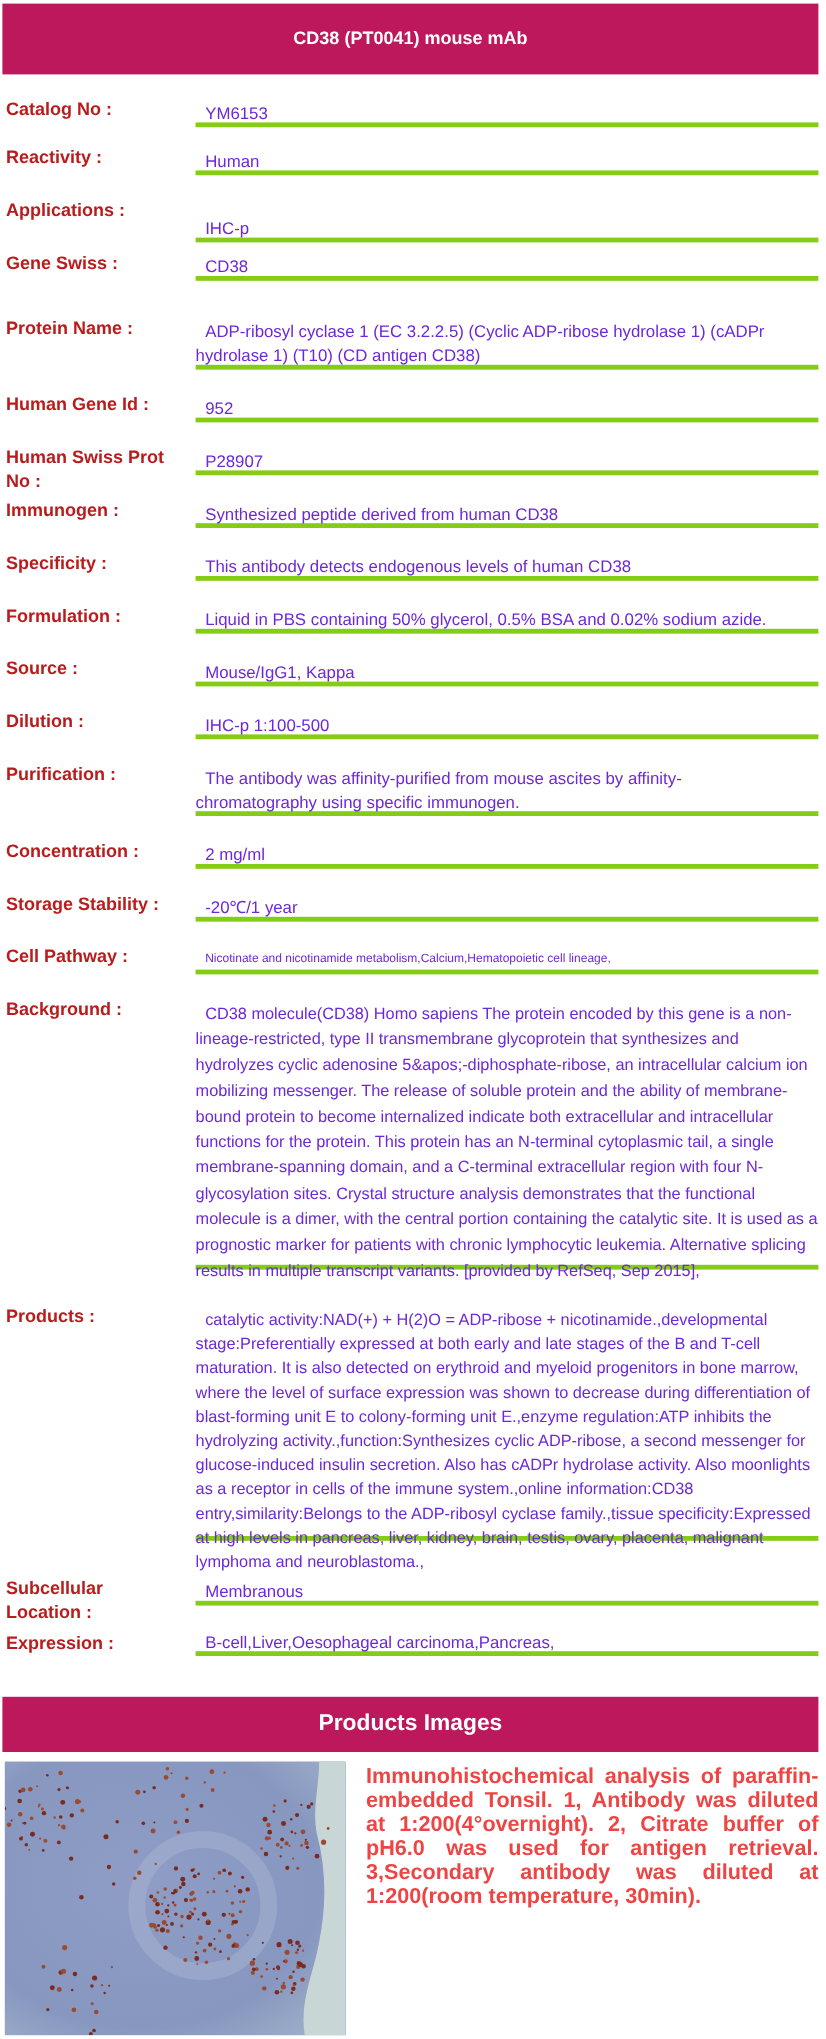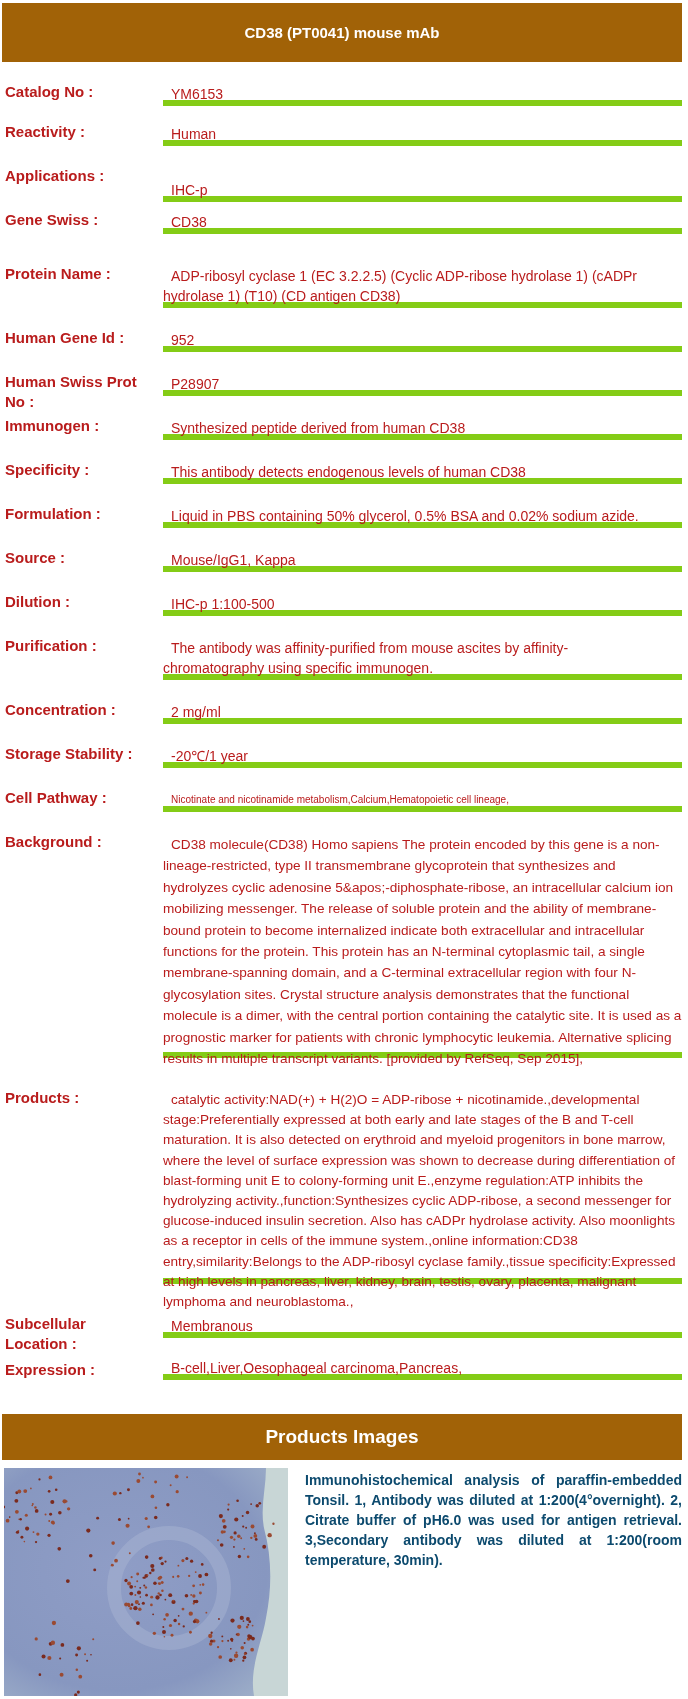--- a/index.html
+++ b/index.html
@@ -1,38 +1,38 @@
 <!DOCTYPE html>
 <html><head>
 <meta charset="utf-8">
 <style>
   * { box-sizing: border-box; margin: 0; padding: 0; }
   html, body { width: 688px; height: 1699px; background: #ffffff; overflow: hidden; }
   body { position: relative; font-family: "Liberation Sans", sans-serif; }
   .hdr {
-    position: absolute; left: 2px; width: 680px; background: #a16207;
+    position: absolute; left: 2px; width: 680px; background: #be185d;
     color: #ffffff; font-weight: bold; text-align: center;
     display: flex; align-items: center; justify-content: center;
   }
   .hdr.top { top: 3px; height: 59px; font-size: 15px; }
   .hdr.imgs { top: 1414px; height: 46px; font-size: 19px; align-items: center; }
   .row { position: absolute; left: 0; width: 688px; }
   .lbl {
     position: absolute; left: 5px; width: 155px; color: #b91c1c;
     font-weight: bold; font-size: 15px; line-height: 20px;
   }
   .val {
-    position: absolute; left: 163px; width: 519px; color: #b91c1c;
+    position: absolute; left: 163px; width: 519px; color: #6d28d9;
     font-size: 14px; line-height: 20px; padding-left: 8px;
-    border-bottom: 6px solid #84cc16;
+    border-bottom: 4px solid #84cc16;
   }
   .val.multi { padding-left: 0; text-indent: 8px; }
   .caption {
     position: absolute; left: 305px; top: 1470px; width: 377px;
-    color: #0c4a6e; font-size: 14px; line-height: 20px; text-align: justify;
+    color: #ef4444; font-size: 18px; line-height: 20px; text-align: justify;
     font-weight: bold;
   }
   .ihc {
     position: absolute; left: 4px; top: 1468px; width: 284px; height: 228px;
     background: #8b9cc3; overflow: hidden;
   }
 </style>
 </head>
 <body>
 

